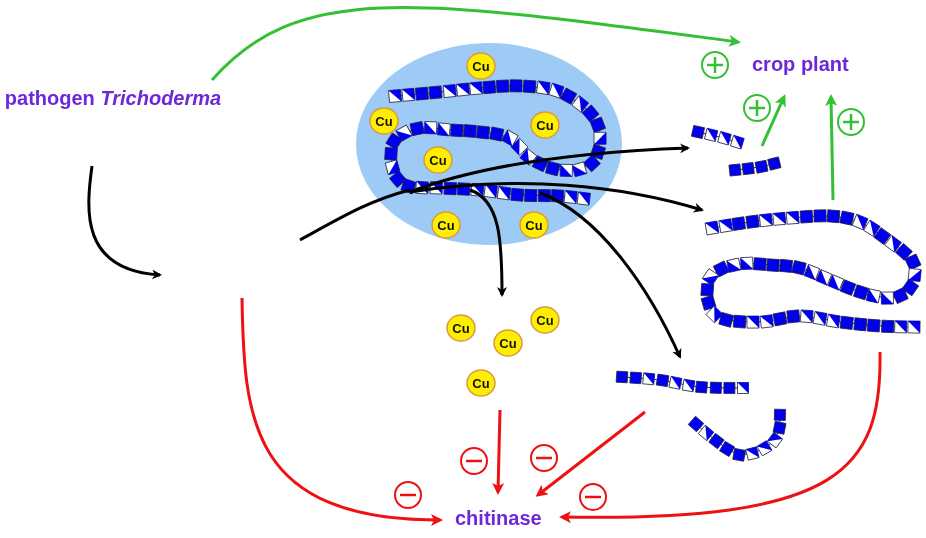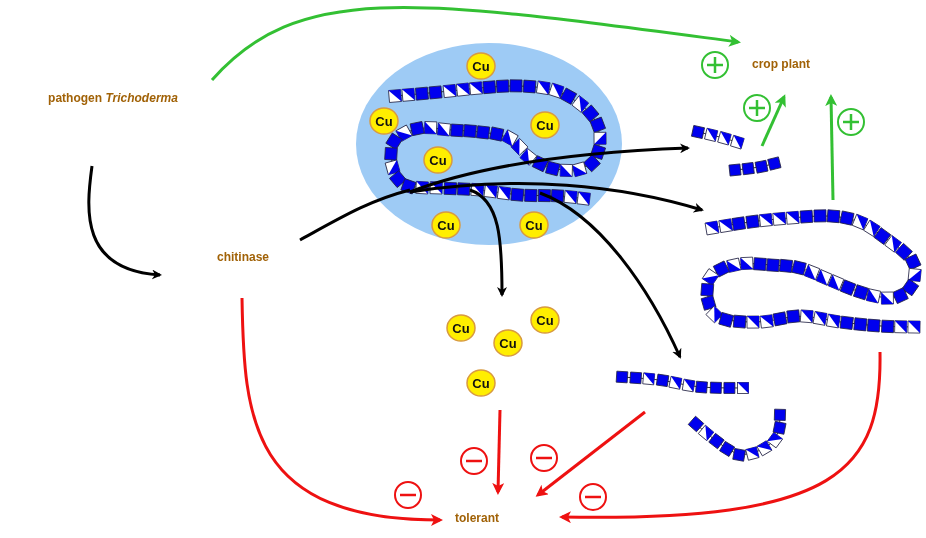--- a/index.html
+++ b/index.html
@@ -1,19 +1,19 @@
 <!DOCTYPE html>
 <html><head>
 <meta charset="utf-8">
 <style>
   html, body { margin: 0; padding: 0; background: #ffffff; }
   body { width: 926px; height: 538px; position: relative; overflow: hidden;
          font-family: "Liberation Sans", sans-serif; }
   #diagram { position: absolute; left: 0; top: 0; width: 926px; height: 538px; }
-  .lbl { position: absolute; font-weight: bold; color: #a16207; font-size: 12px;
+  .lbl { position: absolute; font-weight: bold; color: #6d28d9; font-size: 20px;
          text-align: center; line-height: 20px; white-space: nowrap;
          font-family: "Liberation Sans", sans-serif; }
   .lbl i { }
 </style>
 </head>
 <body>
 
 <svg id="diagram" xmlns="http://www.w3.org/2000/svg" width="926" height="538" viewBox="0 0 926 538">
   <defs>
     <marker id="ah-black" markerWidth="10" markerHeight="10" refX="8" refY="5" orient="auto" markerUnits="userSpaceOnUse">
@@ -611,18 +611,17 @@
         <line x1="585" y1="497" x2="601" y2="497" stroke="#ee1111" stroke-width="2.5"></line>
       </g>
     </g>
 </svg>
 
 <div class="lbl" style="left:4px; top:88px; width:218px;">
   <div><span>pathogen </span><i>Trichoderma</i></div>
 </div>
 
 <div class="lbl" style="left:178px; top:247px; width:130px;">
-  <div>chitinase</div>
 </div>
 
 <div class="lbl" style="left:752px; top:54px;">crop plant</div>
 
-<div class="lbl" style="left:455px; top:508px;">tolerant</div>
+<div class="lbl" style="left:455px; top:508px;">chitinase</div>
 
 </body></html>

